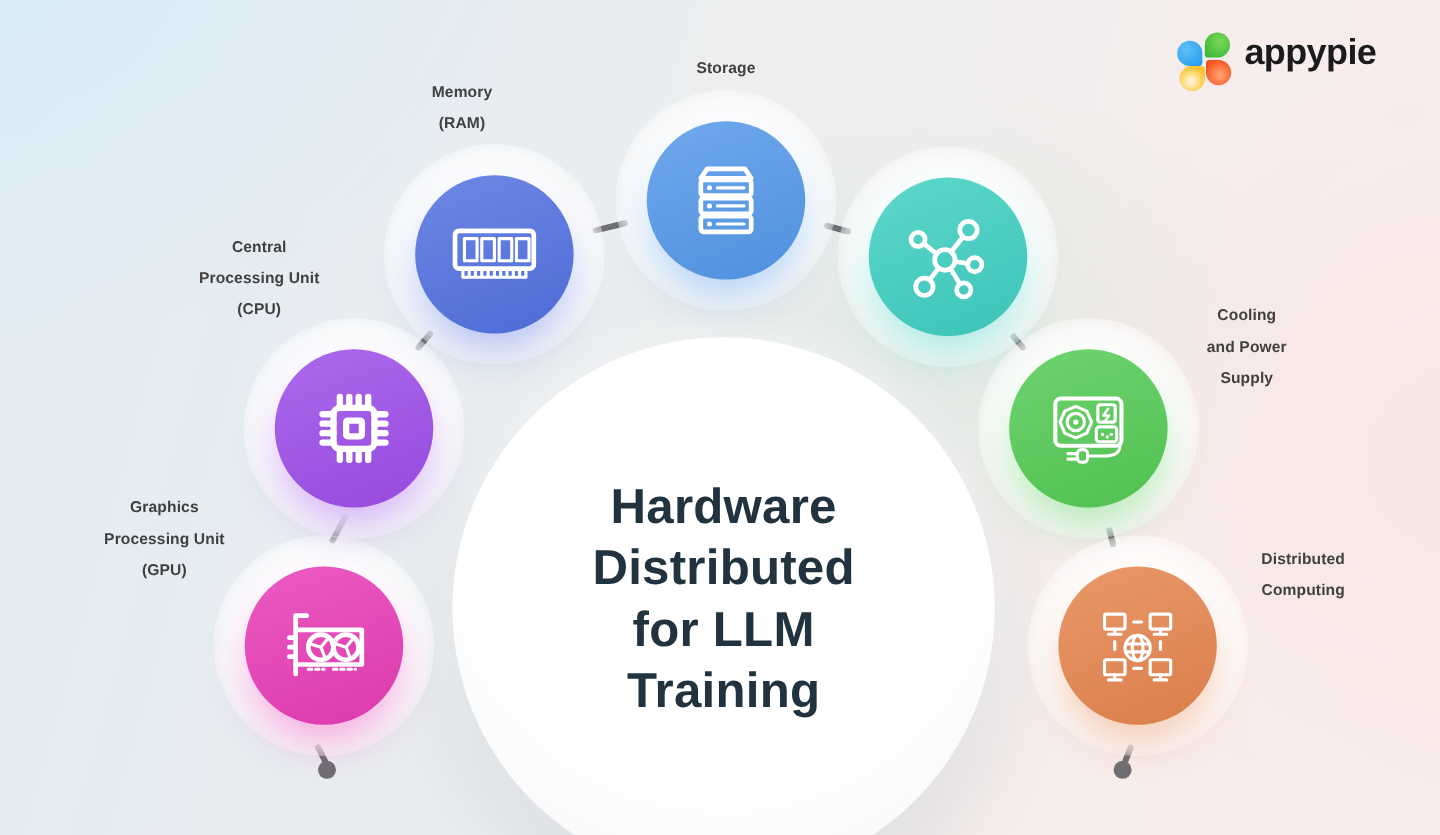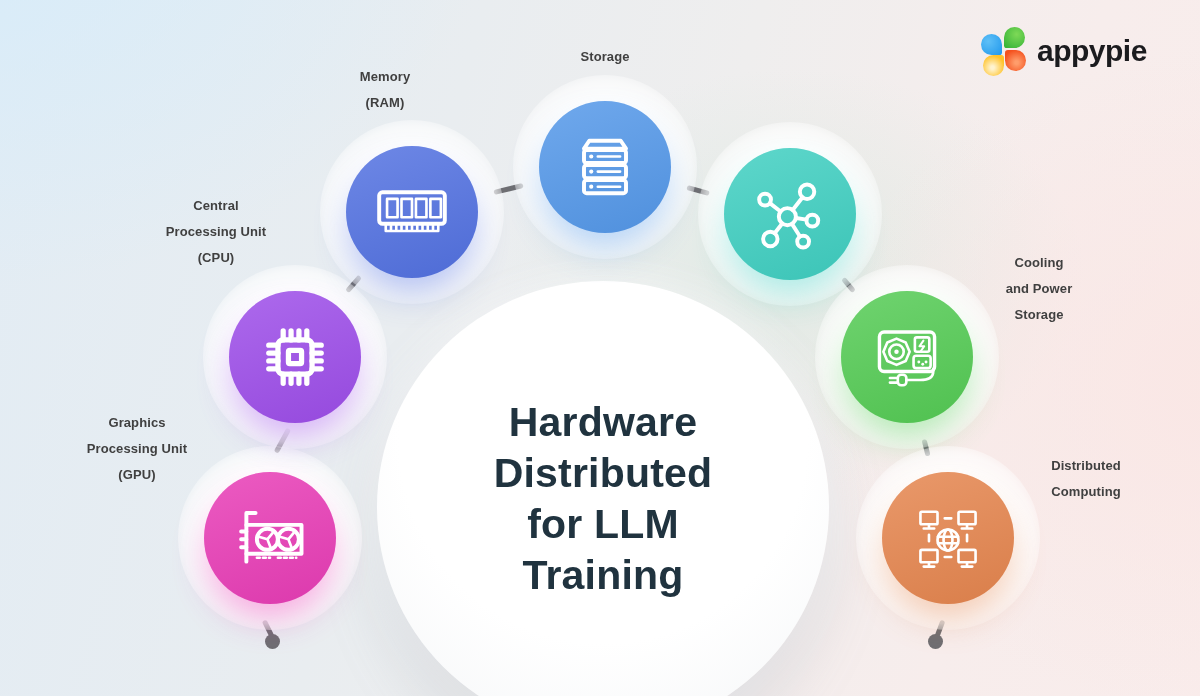--- a/index.html
+++ b/index.html
@@ -77,21 +77,21 @@
   .seg-4{left:687px;top:185px;width:23px;transform:rotate(15.3deg);}
   .seg-5{left:843px;top:276px;width:17px;transform:rotate(49.8deg);}
   .seg-6{left:924px;top:437px;width:17px;transform:rotate(76deg);}
   .seg-tail-left{left:264px;top:618px;width:18px;transform:rotate(63.4deg);}
   .seg-tail-right{left:943px;top:618px;width:17px;transform:rotate(110.6deg);}
   .dot{position:absolute;width:15px;height:15px;border-radius:50%;background:#6e6e72;}
   .dot-left{left:265px;top:634px;}
   .dot-right{left:928px;top:634px;}
 
   
-  .logo{position:absolute;left:981px;top:27px;display:flex;align-items:center;gap:10px;}
+  .logo{position:absolute;left:981px;top:27px;display:flex;gap:10px;}
   .logo-mark{position:relative;width:46px;height:48px;}
   .petal{position:absolute;width:21px;height:21px;}
   .petal-blue{left:0;top:7px;border-radius:11px 11px 3px 11px;
     background:radial-gradient(circle at 35% 35%, #5fc0f7, #1f97ec);}
   .petal-green{left:23px;top:0;border-radius:11px 11px 11px 3px;
     background:radial-gradient(circle at 60% 35%, #7ed957, #2fb035);}
   .petal-yellow{left:2px;top:28px;border-radius:11px 3px 11px 11px;
     background:radial-gradient(circle at 45% 60%, #fff3cf 10%, #ffc32b 70%);}
   .petal-orange{left:24px;top:23px;border-radius:3px 11px 11px 11px;
     background:radial-gradient(circle at 55% 60%, #ff9d6b 10%, #f4511e 75%);}
@@ -244,21 +244,21 @@
 Processing Unit
 (GPU)</div>
   <div class="label label-cpu">Central
 Processing Unit
 (CPU)</div>
   <div class="label label-ram">Memory
 (RAM)</div>
   <div class="label label-storage">Storage</div>
   <div class="label label-cooling">Cooling
 and Power
-Storage</div>
+Supply</div>
   <div class="label label-distributed">Distributed
 Computing</div>
 
   <div class="logo">
     <div class="logo-mark">
       <div class="petal petal-blue"></div>
       <div class="petal petal-green"></div>
       <div class="petal petal-yellow"></div>
       <div class="petal petal-orange"></div>
     </div>

